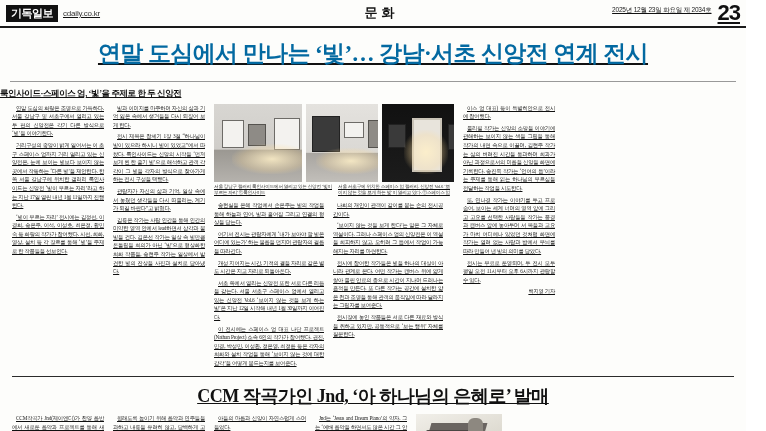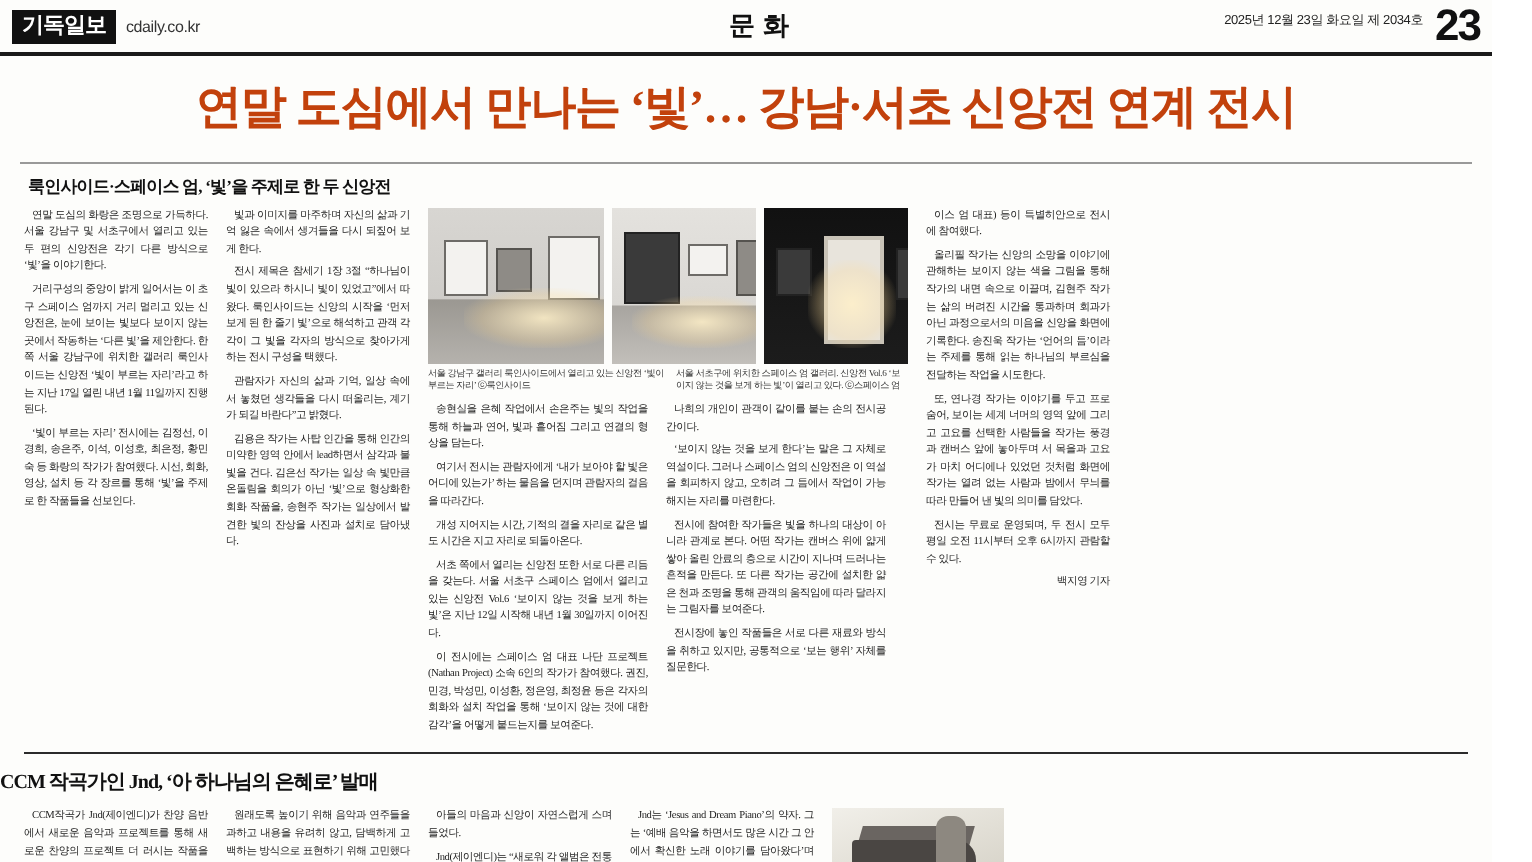--- a/index.html
+++ b/index.html
@@ -11,20 +11,21 @@
     font-family: "Liberation Serif", serif;
     color: #111;
   }
   .page {
     position: relative;
     width: 746px;
     height: 431px;
     background: #fdfdfb;
     overflow: hidden;
     box-sizing: border-box;
+    text-decoration: underline;
   }
 
   
   .masthead {
     position: relative;
     height: 28px;
     border-bottom: 2px solid #1a1a1a;
     display: flex;
     align-items: center;
     padding: 0 6px;
@@ -80,34 +81,34 @@
   
   .headline-wrap {
     padding: 12px 14px 8px 14px;
     text-align: center;
   }
   .headline {
     font-size: 23px;
     font-weight: bold;
     letter-spacing: -0.6px;
     line-height: 1.25;
-    color: #c2410c;
+    color: #0369a1;
   }
 
   .rule-thin {
     border-top: 1px solid #999;
     margin: 4px 10px 0 10px;
   }
 
   
   .subhead {
     font-size: 8.5px;
     font-weight: bold;
     letter-spacing: -0.4px;
-    padding: 6px 14px 4px 14px;
+    padding: 6px 14px 4px 0;
   }
 
   
   .main-body {
     display: flex;
     gap: 9px;
     padding: 0 12px;
     box-sizing: border-box;
   }
   .col {
@@ -174,22 +175,22 @@
   }
 
   
   .divider {
     border-top: 1px solid #2b2b2b;
     margin: 6px 12px 0 12px;
   }
 
   
   .bottom-headline {
-    text-align: left;
-    font-size: 10px;
+    text-align: center;
+    font-size: 18px;
     font-weight: bold;
     letter-spacing: -0.5px;
     padding: 7px 0 6px 0;
   }
   .bottom-body {
     display: flex;
     gap: 9px;
     padding: 0 12px;
     box-sizing: border-box;
   }

